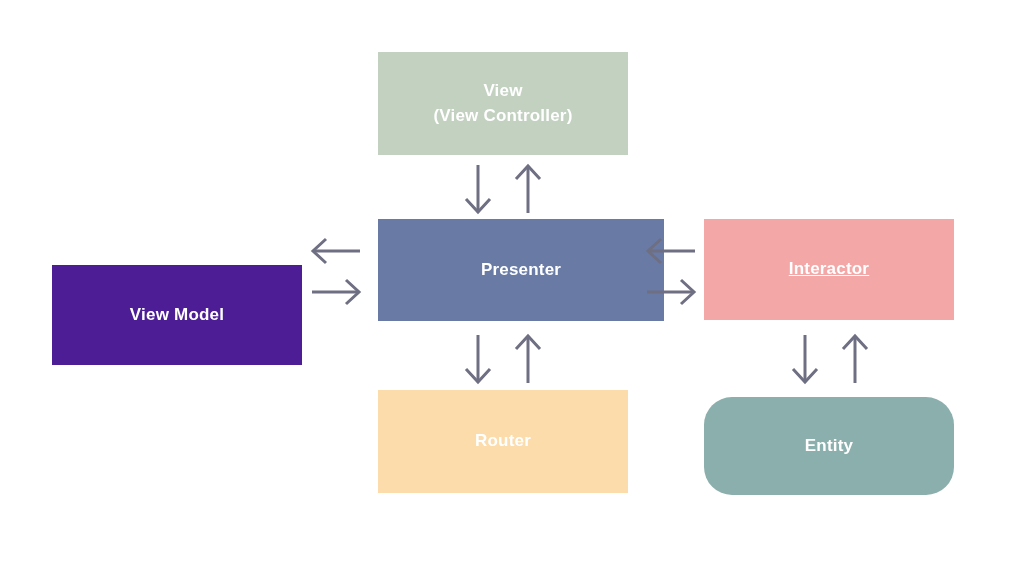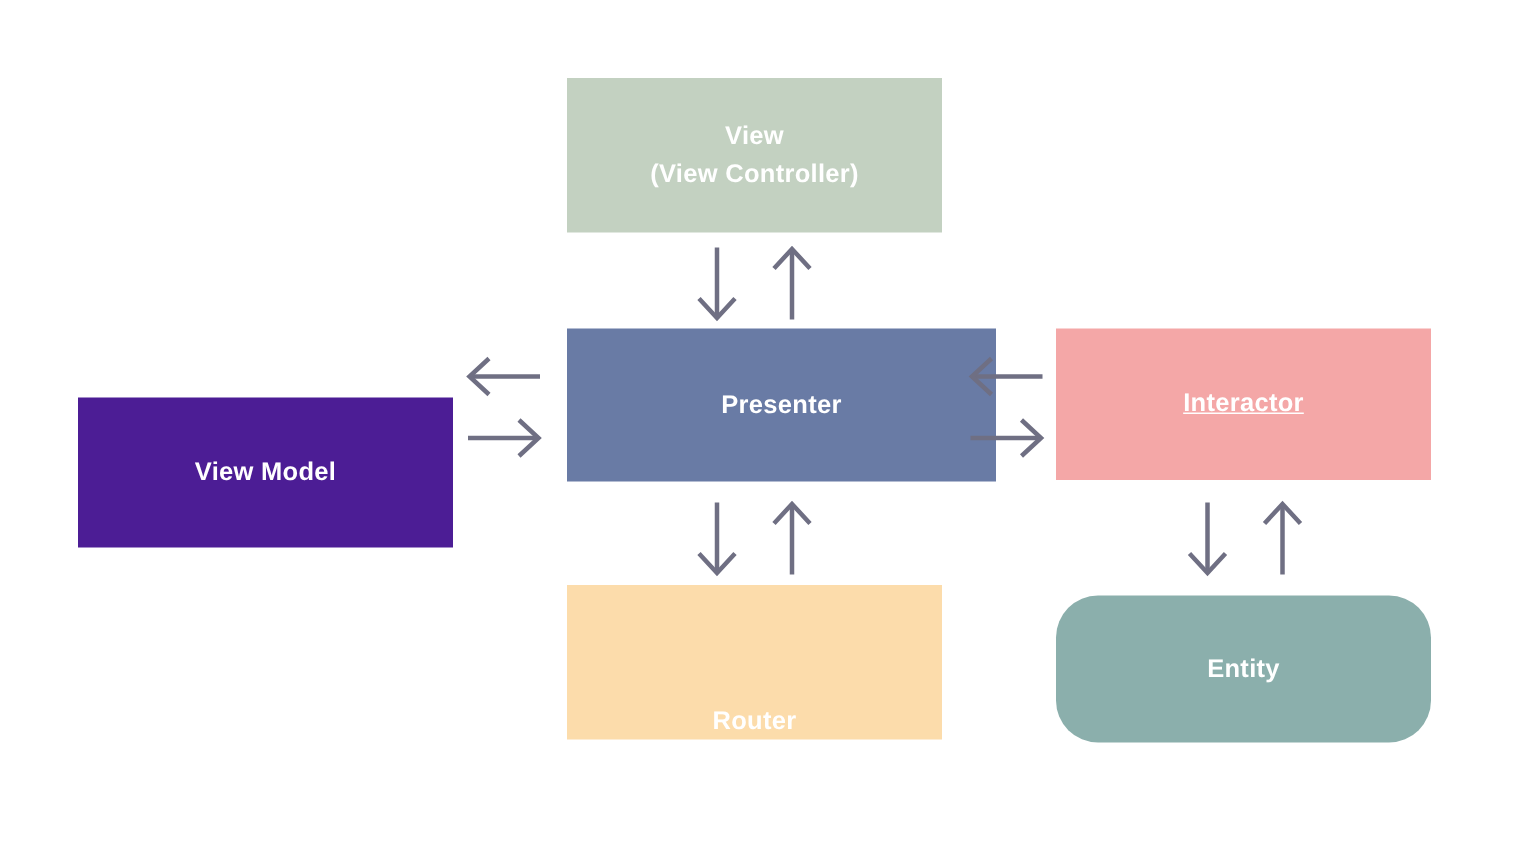--- a/index.html
+++ b/index.html
@@ -52,21 +52,20 @@
     margin-top: 43px;
   }
   #node-interactor {
     left: 704px; top: 219px; width: 250px; height: 101px;
     background: #f4a7a7;
     text-decoration: underline;
   }
   #node-router {
     left: 378px; top: 390px; width: 250px; height: 103px;
     background: #fcdcab;
-    align-items: flex-end;
   }
   #node-entity {
     left: 704px; top: 397px; width: 250px; height: 98px;
     background: #8bafac;
     border-radius: 28px;
   }
 
   
   .arrow-group {
     position: absolute;

